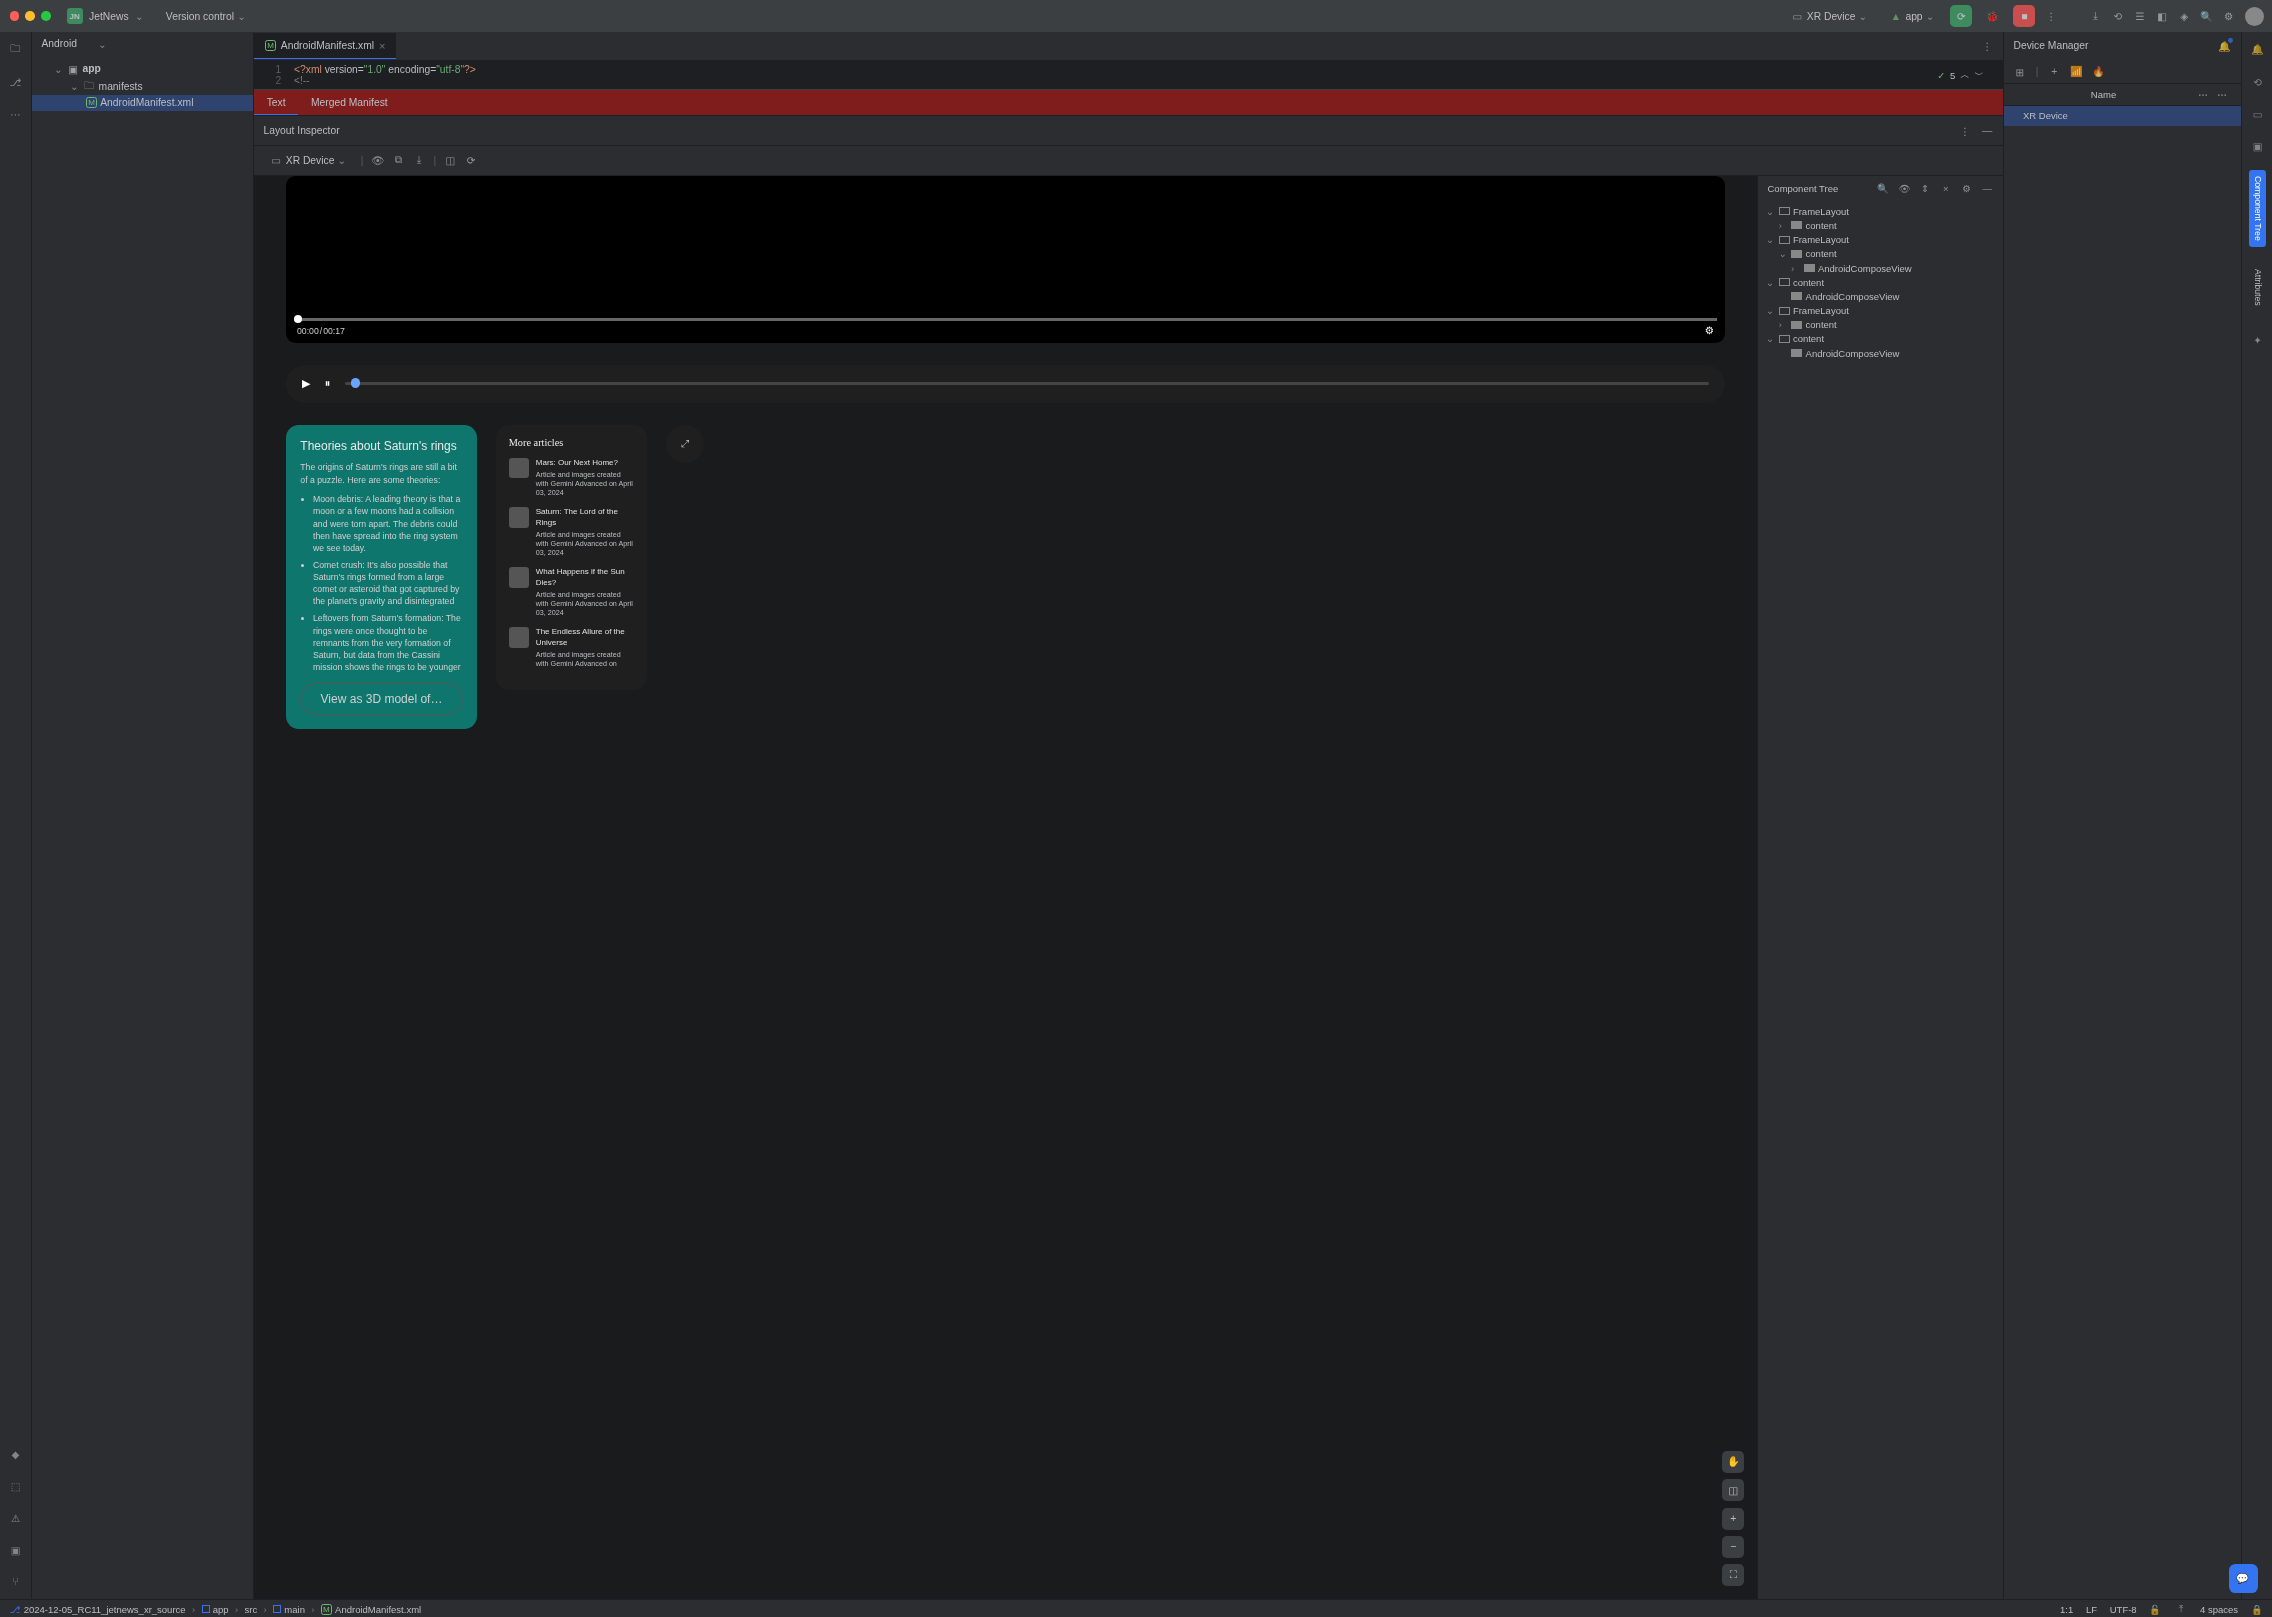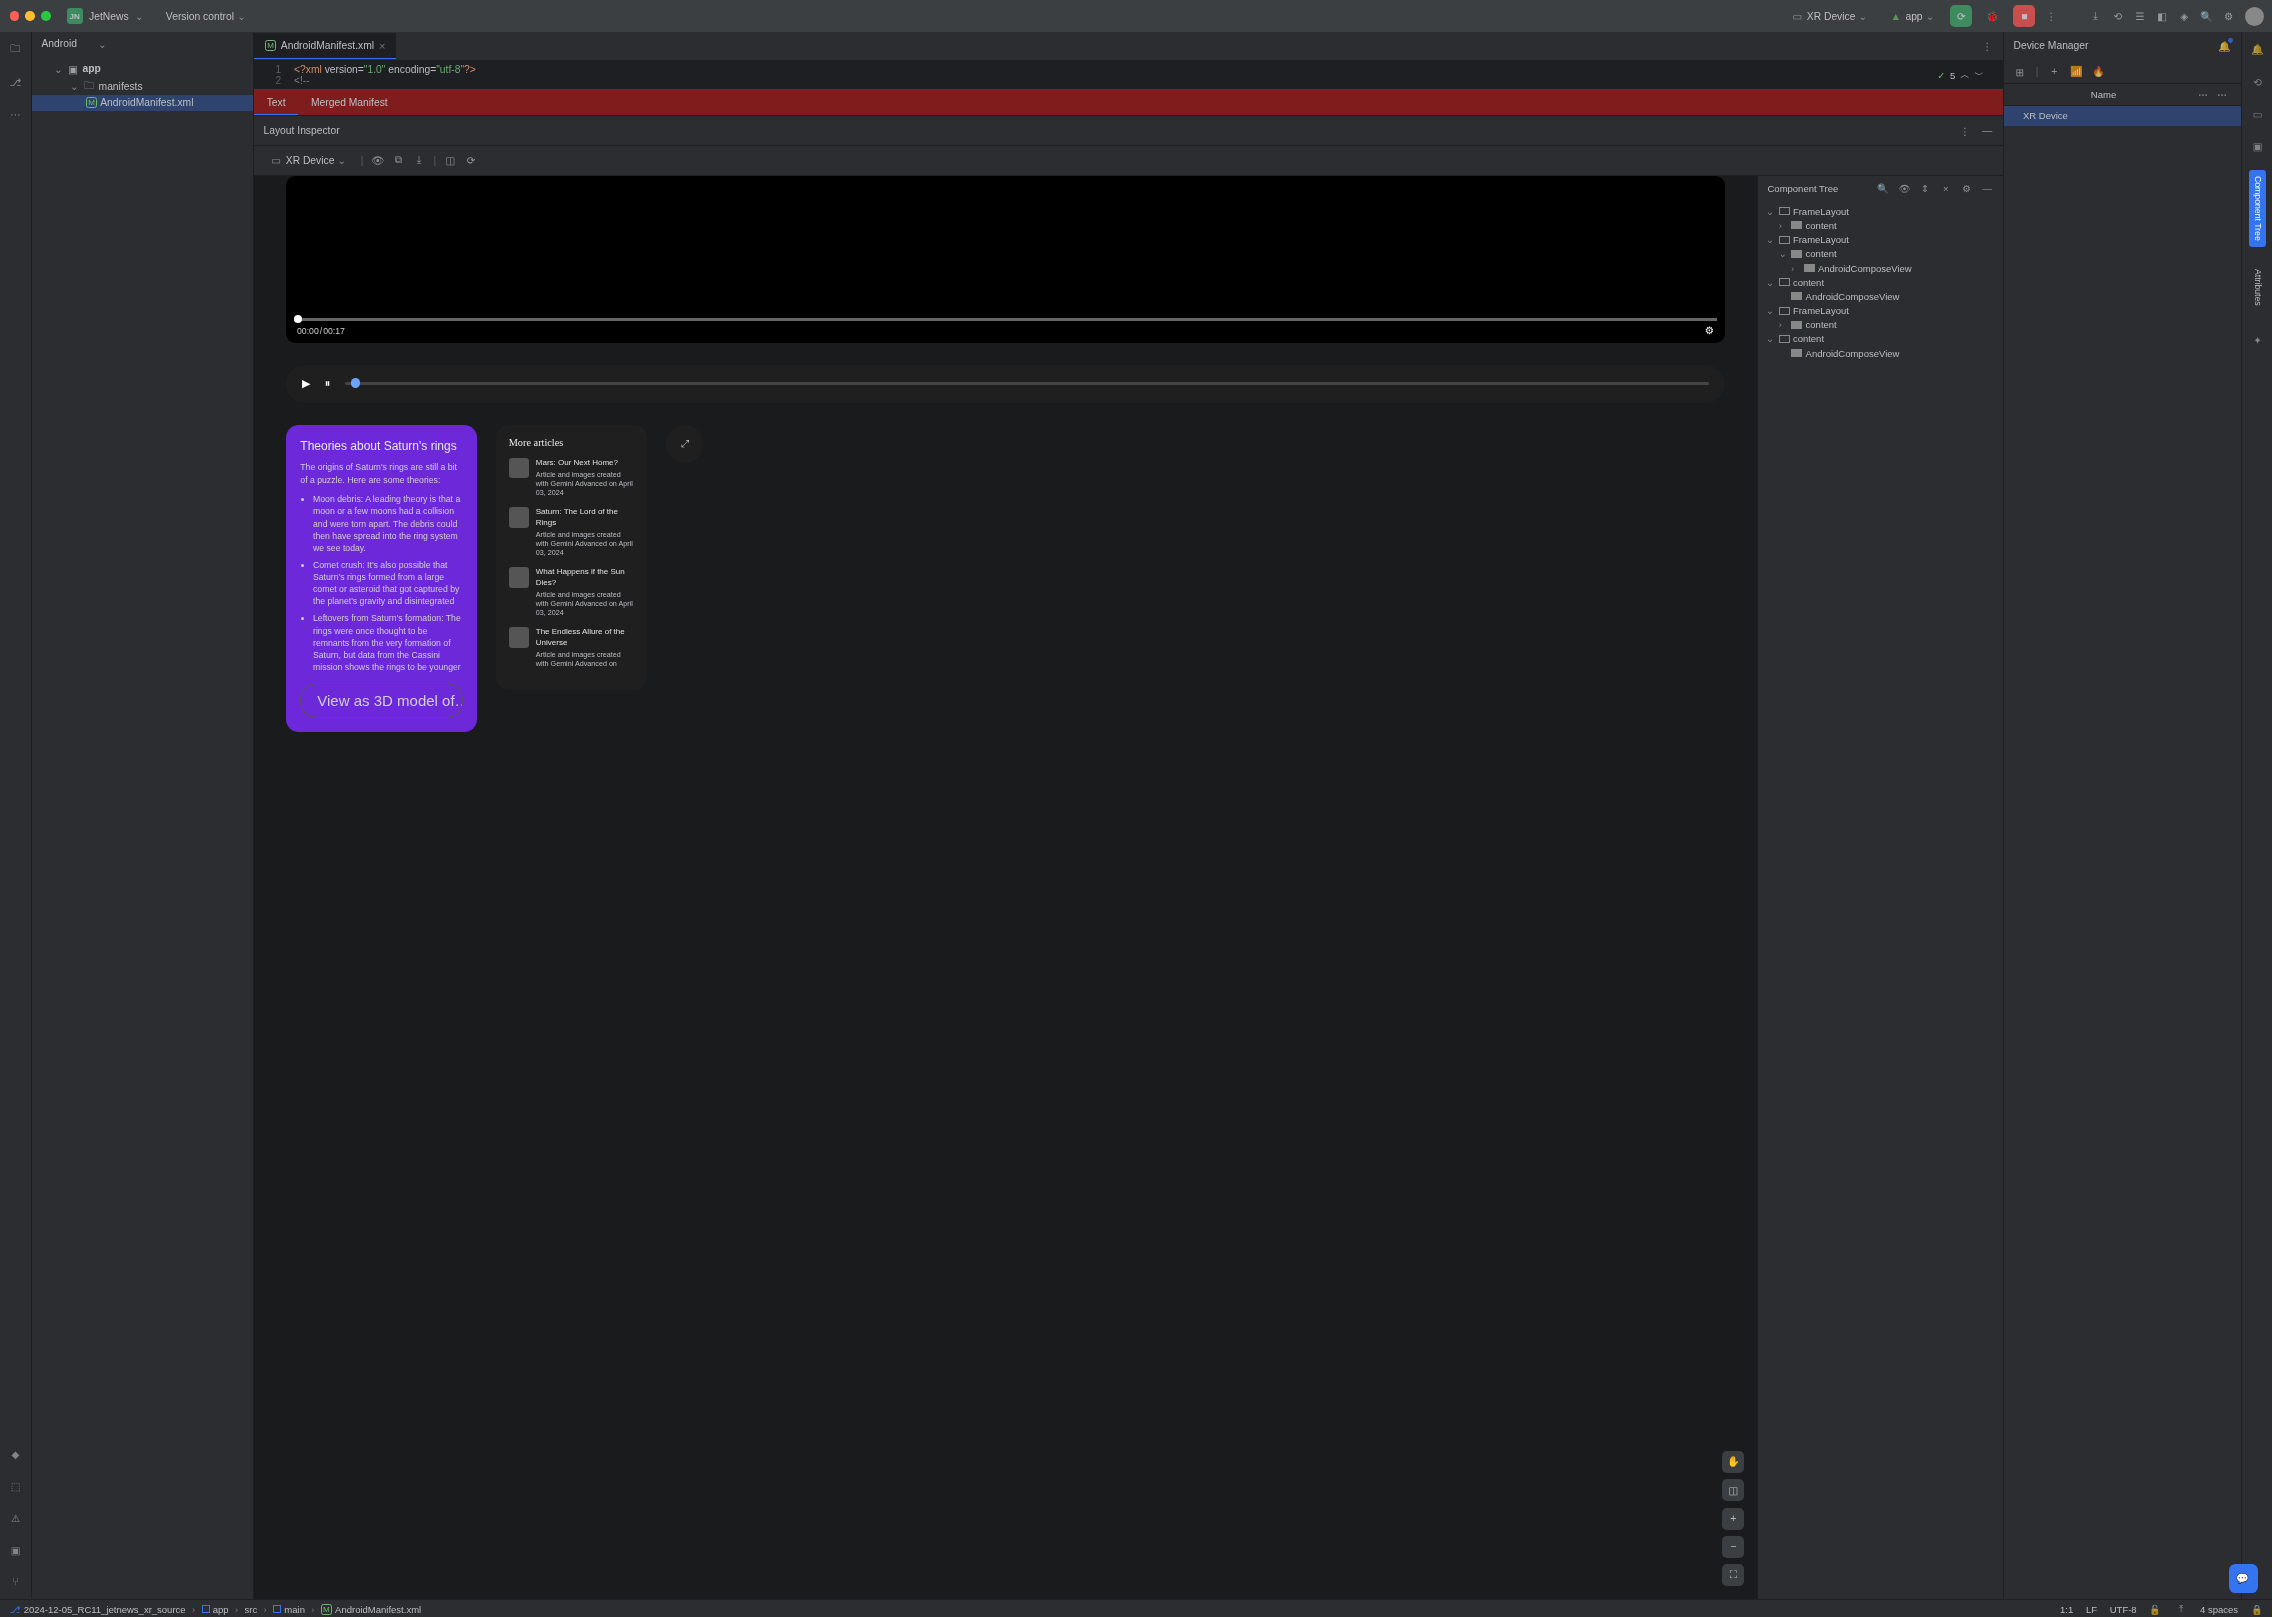--- a/index.html
+++ b/index.html
@@ -75,33 +75,33 @@
 .video-panel { background: #000; border-radius: 9.5px; margin-bottom: 22px; position: relative; height: 167px; }
 .video-progress { position: absolute; bottom: 22px; left: 8px; right: 8px; height: 2.4px; background: #666; }
 .video-progress-knob { position: absolute; left: 0; top: -3.2px; width: 8px; height: 8px; border-radius: 50%; background: #fff; }
 .video-times { position: absolute; bottom: 6.4px; left: 11px; font-size: 8.7px; color: #ccc; display: flex; gap: 1px; }
 .video-gear { position: absolute; bottom: 6.4px; right: 11px; color: #fff; }
 .audio-panel { background: #1f1f1f; border-radius: 22px; height: 38px; display: flex; align-items: center; padding: 0 16px; gap: 14.3px; margin-bottom: 22px; }
 .audio-btn { color: #fff; font-size: 11px; }
 .audio-slider { flex: 1; height: 2.4px; background: #444; position: relative; border-radius: 1.6px; }
 .audio-knob { position: absolute; left: 6.4px; top: -4px; width: 9.5px; height: 9.5px; border-radius: 50%; background: #6ba4ff; }
 .cards-row { display: flex; gap: 19px; align-items: flex-start; }
-.article-card { background: #6d28d9; border-radius: 12.7px; padding: 14.3px; width: 191px; color: #d0d0d0; font-size: 8.7px; }
+.article-card { background: #0f766e; border-radius: 12.7px; padding: 14.3px; width: 191px; color: #d0d0d0; font-size: 8.7px; }
 .article-card h3 { font-size: 12px; margin-bottom: 8px; color: #e8e8e8; font-weight: 500; }
 .article-card p { line-height: 1.5; margin-bottom: 6.4px; }
 .article-card ul { list-style: disc; padding-left: 12.7px; }
 .article-card li { margin-bottom: 4.8px; line-height: 1.4; }
 .more-card { background: #1f1f1f; border-radius: 12.7px; padding: 12.7px; width: 151px; }
 .more-card h4 { font-size: 10.3px; color: #e8e8e8; margin-bottom: 9.5px; font-weight: 500; font-family: Liberation Serif, serif; }
 .more-item { display: flex; gap: 6.4px; margin-bottom: 9.5px; }
 .more-thumb { width: 20.7px; height: 20.7px; border-radius: 3.2px; background: #555; flex-shrink: 0; }
 .more-item-text { font-size: 7.2px; line-height: 1.3; }
 .more-item-title { font-size: 8px; font-weight: 500; color: #e0e0e0; margin-bottom: 1.6px; }
 .fab { width: 38px; height: 38px; border-radius: 50%; background: #1f1f1f; display: flex; align-items: center; justify-content: center; color: #ccc; }
-.view-btn { border: 0.8px solid #555; border-radius: 16px; padding: 8px 16px; margin-top: 9.5px; text-align: center; font-size: 15px; overflow: hidden; white-space: nowrap; }
+.view-btn { border: 0.8px solid #555; border-radius: 16px; padding: 8px 16px; margin-top: 9.5px; text-align: center; font-size: 12px; overflow: hidden; white-space: nowrap; }
 .zoom-controls { position: absolute; right: 12.7px; bottom: 12.7px; display: flex; flex-direction: column; gap: 6.4px; }
 .zoom-btn { width: 22px; height: 22px; background: #3c3f41; border-radius: 4.8px; display: flex; align-items: center; justify-content: center; cursor: pointer; }
 
 .comp-tree-panel { width: 246px; background: #2b2d30; border-left: 0.8px solid #1e1f22; display: flex; flex-direction: column; }
 .ct-header { padding: 6.4px 9.5px; display: flex; align-items: center; font-size: 9.5px; font-weight: 500; }
 .ct-header-icons { margin-left: auto; display: flex; gap: 8px; }
 .ct-tree { padding: 3.2px 0; font-size: 9.5px; overflow: auto; }
 .ct-row { display: flex; align-items: center; gap: 3.2px; padding: 1.6px 6.4px; cursor: pointer; }
 .ct-i1 { padding-left: 8px; } .ct-i2 { padding-left: 20.7px; } .ct-i3 { padding-left: 33px; }
 .ct-icon { width: 11px; height: 8px; border: 0.8px solid #888; display: inline-block; }

